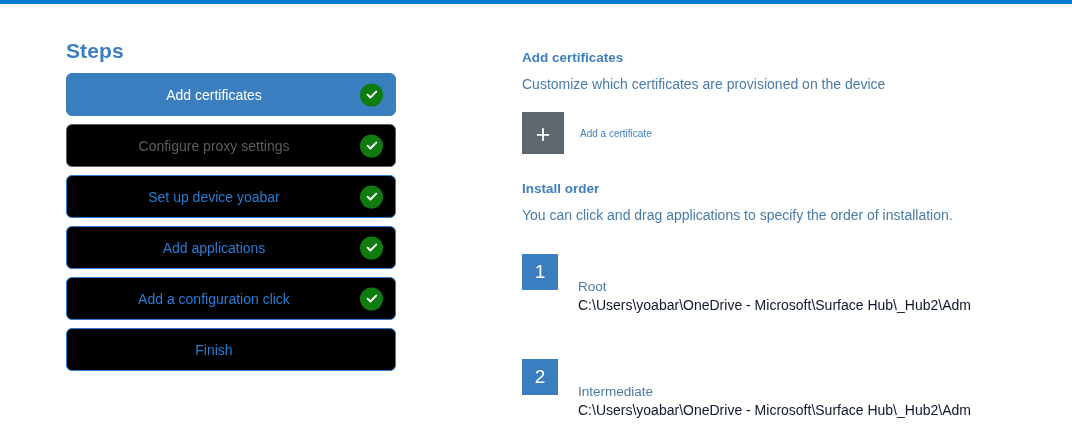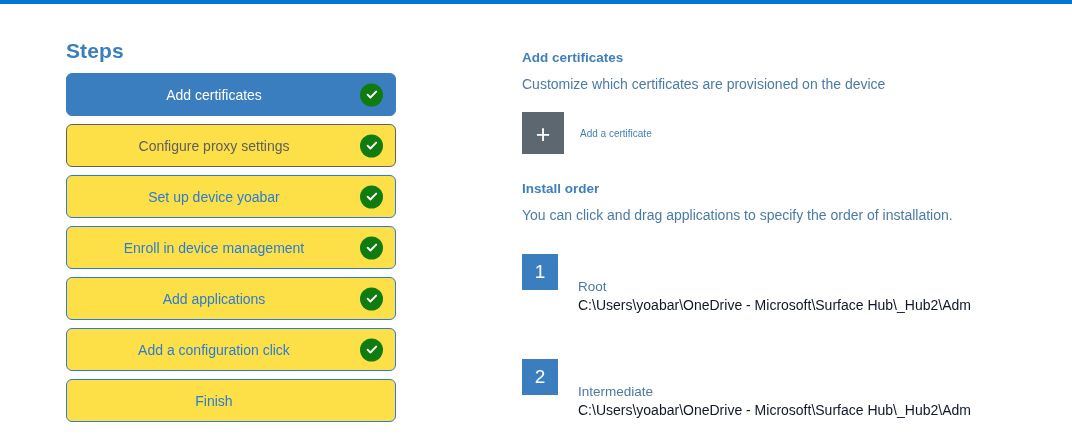--- a/index.html
+++ b/index.html
@@ -50,21 +50,21 @@
   }
 
   .step-list { }
 
   .step-btn {
     position: relative;
     width: 330px;
     height: 43px;
     border-radius: 6px;
     margin-bottom: 8px;
-    background: #fde047;
+    background: #000000;
     border: 1px solid #2b7cd3;
     display: flex;
     align-items: center;
     justify-content: center;
     cursor: pointer;
   }
   .step-btn .step-label {
     font-size: 14px;
     color: #2b7cd3;
     text-align: center;
@@ -228,28 +228,20 @@
         </div>
         <div class="step-btn">
           <div class="step-label">Set up device yoabar</div>
           <div class="check-badge">
             <svg width="14" height="14" viewBox="0 0 14 14">
               <path d="M2.6 7.2 L5.4 10 L11.2 4.1" stroke="#ffffff" stroke-width="1.9" fill="none" stroke-linecap="round" stroke-linejoin="round"></path>
             </svg>
           </div>
         </div>
         <div class="step-btn">
-          <div class="step-label">Enroll in device management</div>
-          <div class="check-badge">
-            <svg width="14" height="14" viewBox="0 0 14 14">
-              <path d="M2.6 7.2 L5.4 10 L11.2 4.1" stroke="#ffffff" stroke-width="1.9" fill="none" stroke-linecap="round" stroke-linejoin="round"></path>
-            </svg>
-          </div>
-        </div>
-        <div class="step-btn">
           <div class="step-label">Add applications</div>
           <div class="check-badge">
             <svg width="14" height="14" viewBox="0 0 14 14">
               <path d="M2.6 7.2 L5.4 10 L11.2 4.1" stroke="#ffffff" stroke-width="1.9" fill="none" stroke-linecap="round" stroke-linejoin="round"></path>
             </svg>
           </div>
         </div>
         <div class="step-btn">
           <div class="step-label">Add a configuration click</div>
           <div class="check-badge">

